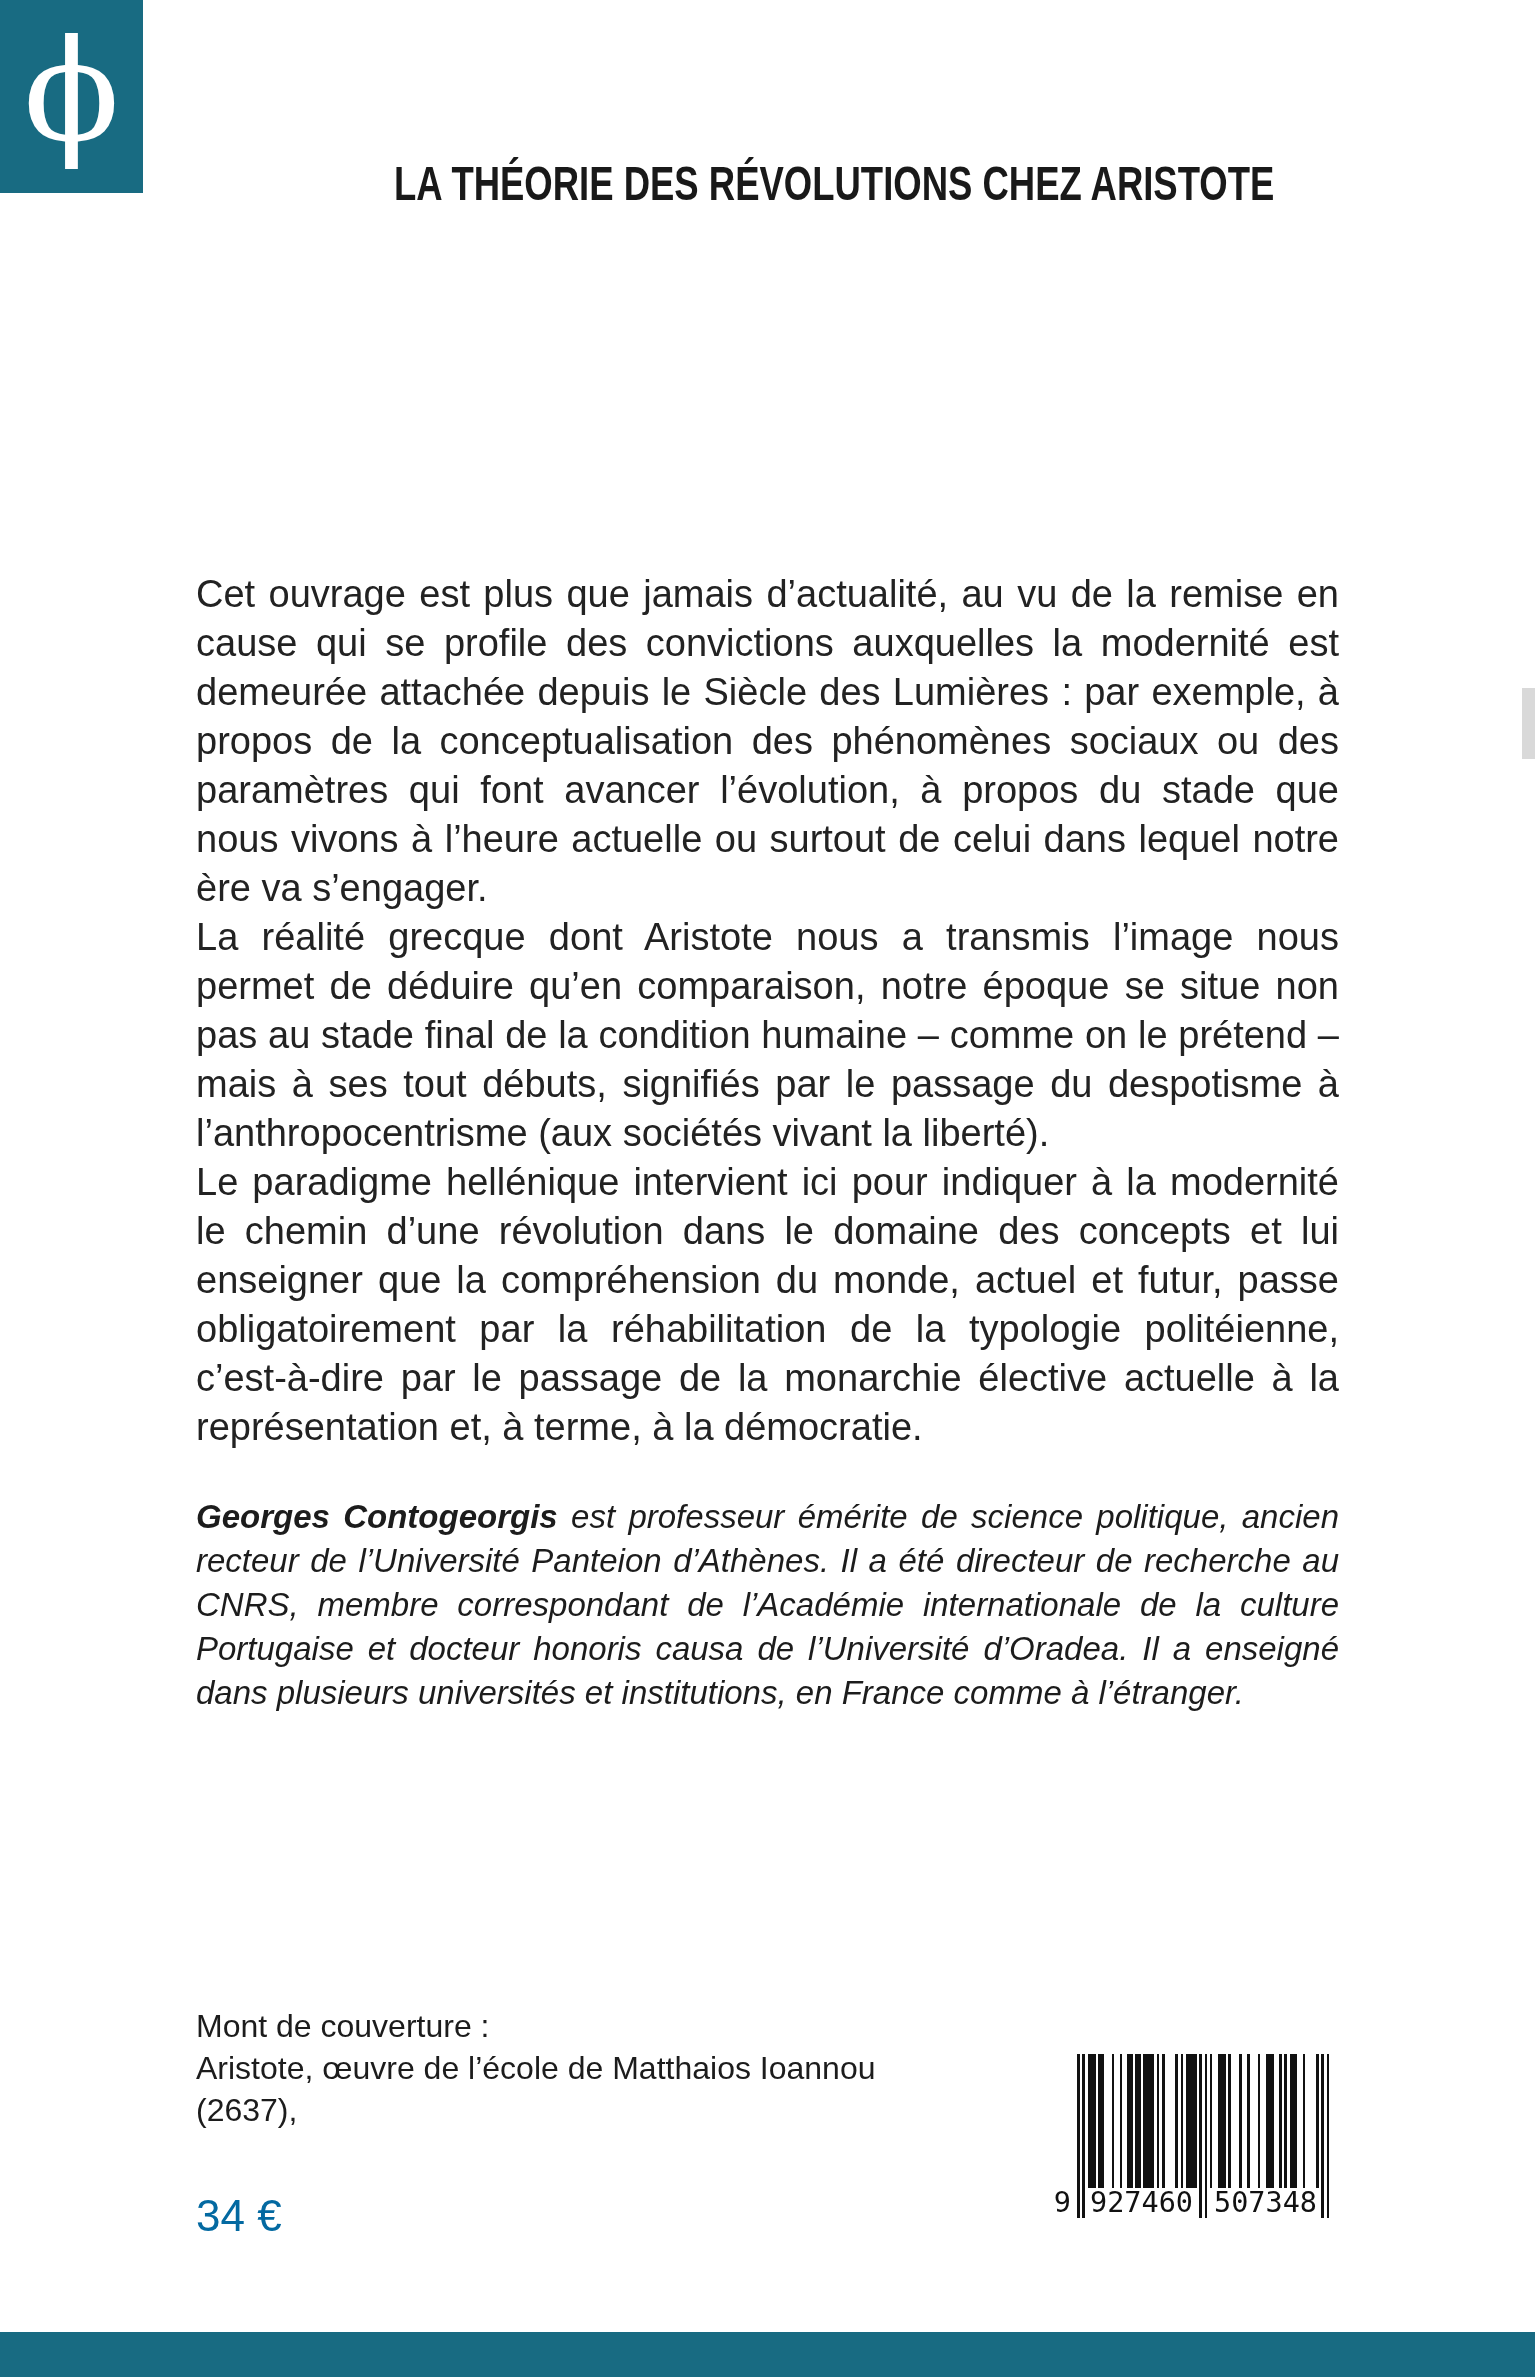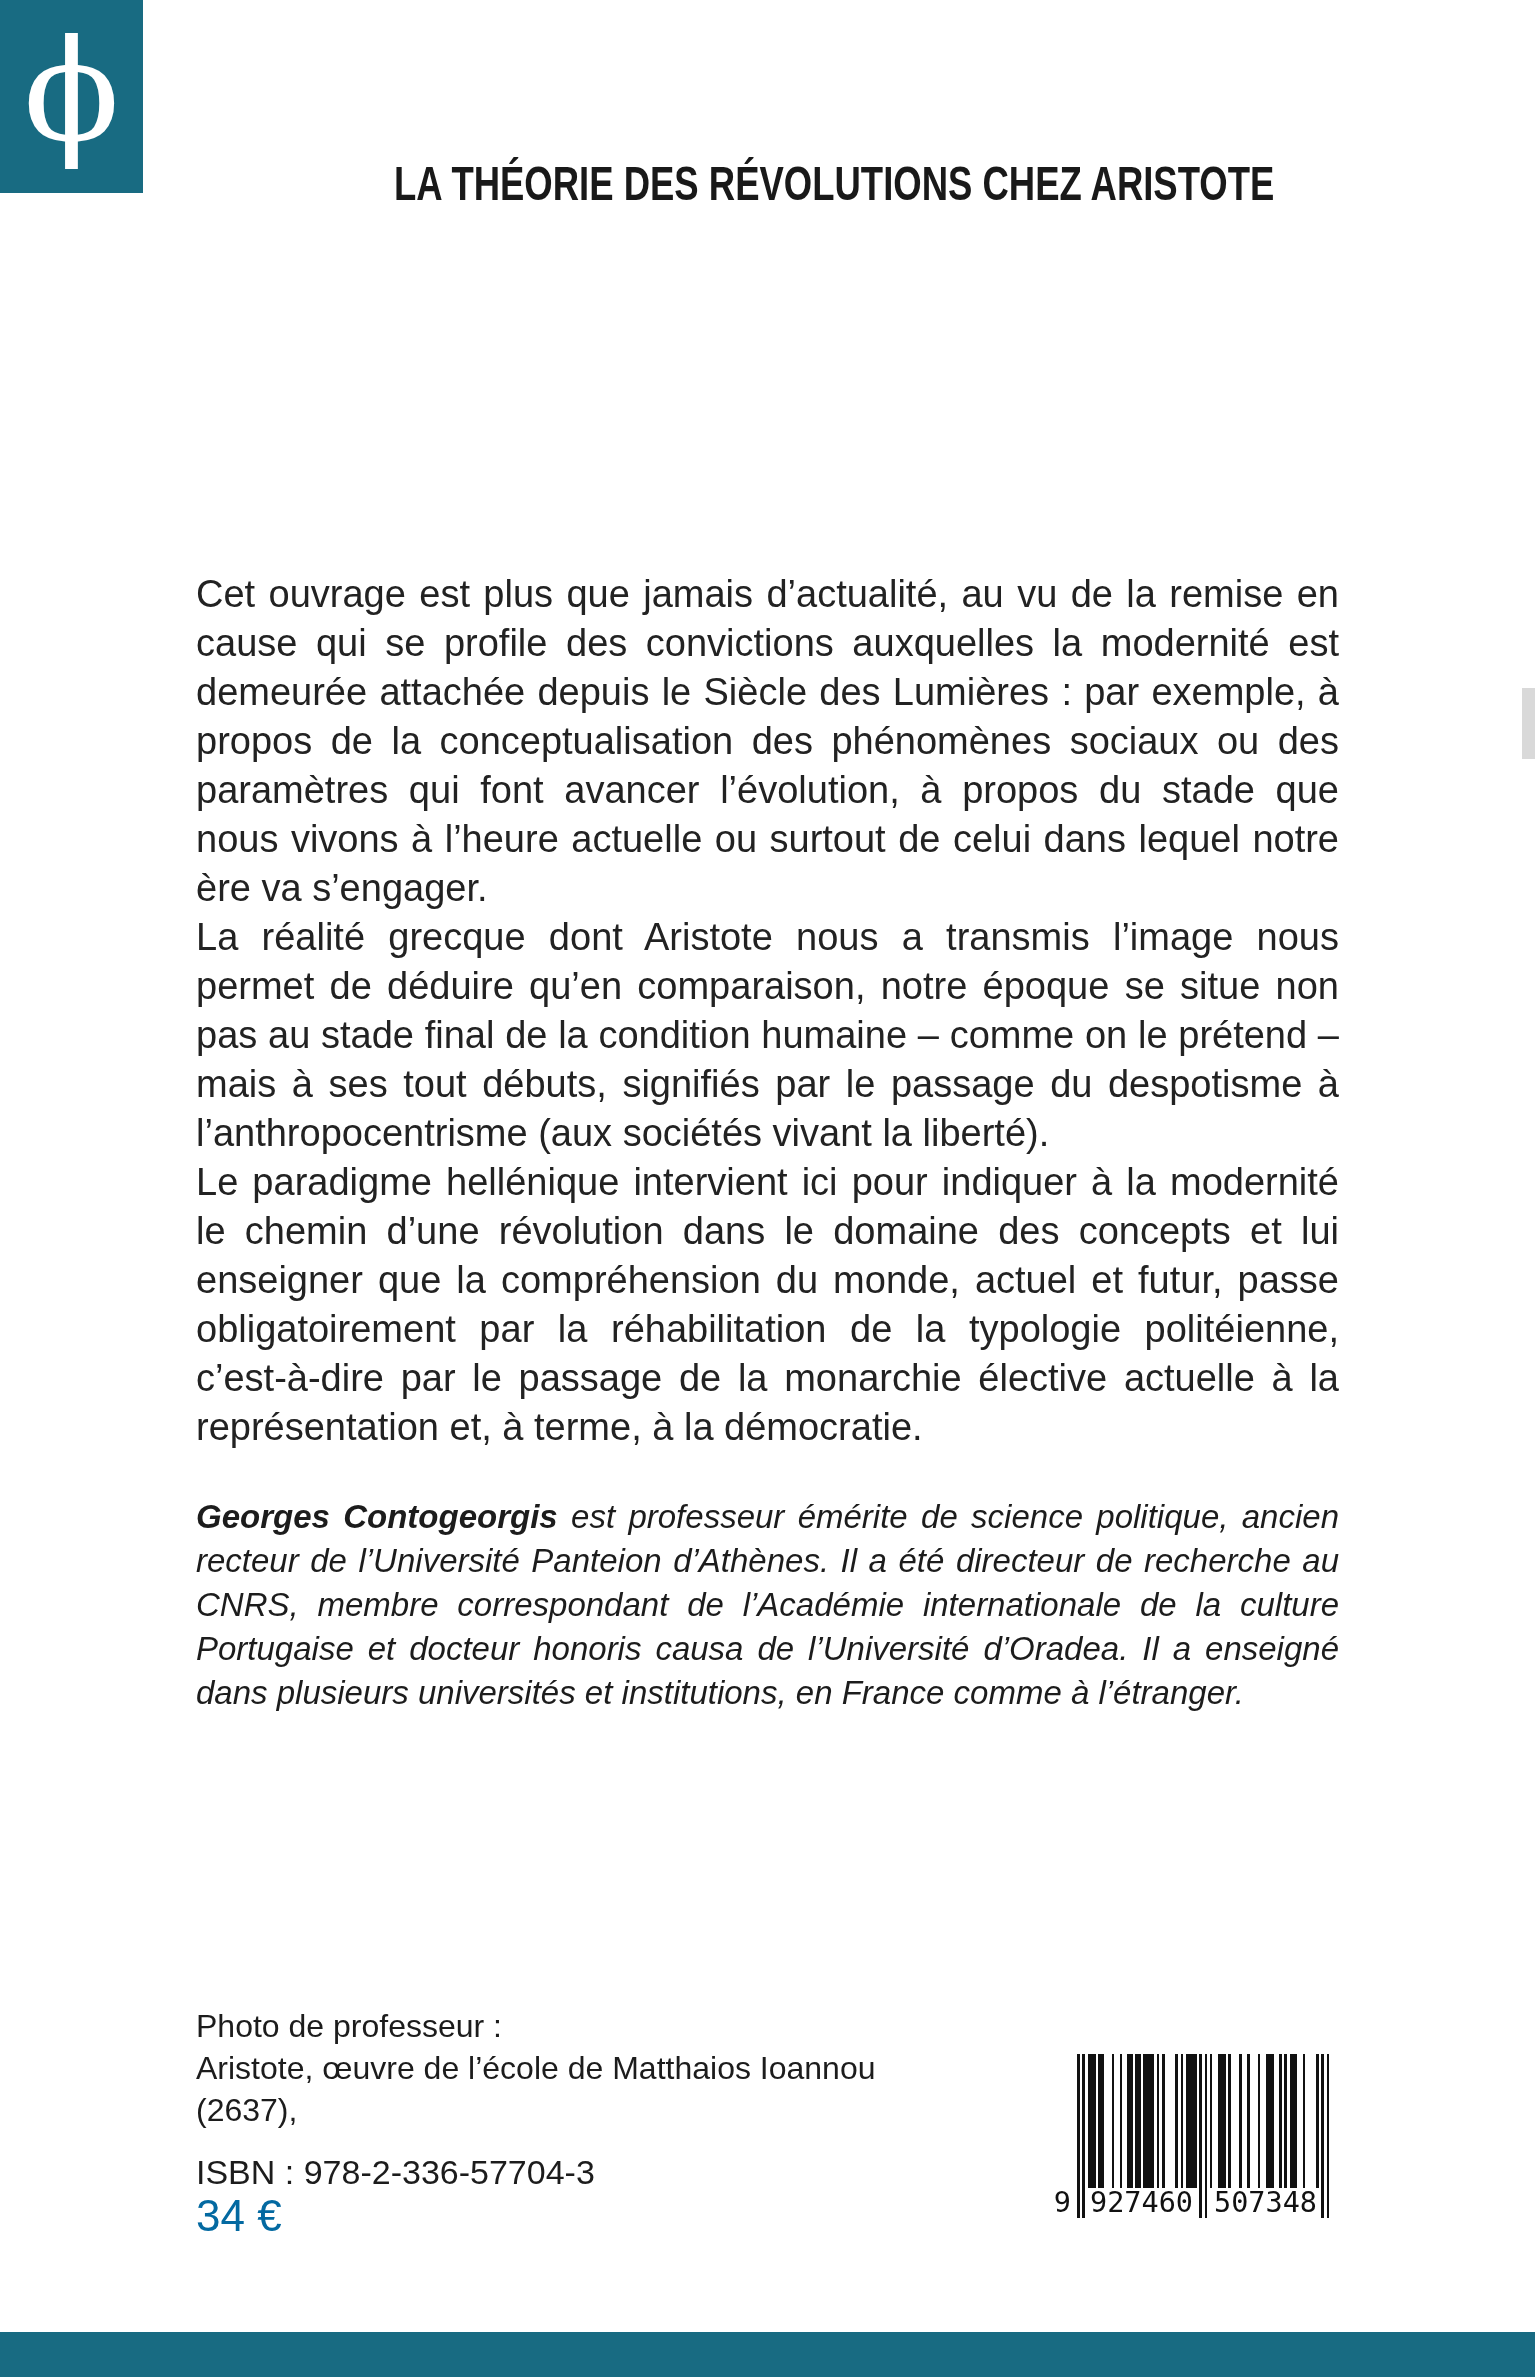--- a/index.html
+++ b/index.html
@@ -118,25 +118,24 @@
     <p>Cet ouvrage est plus que jamais d’actualité, au vu de la remise en cause qui se profile des convictions auxquelles la modernité est demeurée attachée depuis le Siècle des Lumières : par exemple, à propos de la conceptualisation des phénomènes sociaux ou des paramètres qui font avancer l’évolution, à propos du stade que nous vivons à l’heure actuelle ou surtout de celui dans lequel notre ère va s’engager.</p>
     <p>La réalité grecque dont Aristote nous a transmis l’image nous permet de déduire qu’en comparaison, notre époque se situe non pas au stade final de la condition humaine – comme on le prétend – mais à ses tout débuts, signifiés par le passage du despotisme à l’anthropocentrisme (aux sociétés vivant la liberté).</p>
     <p>Le paradigme hellénique intervient ici pour indiquer à la modernité le chemin d’une révolution dans le domaine des concepts et lui enseigner que la compréhension du monde, actuel et futur, passe obligatoirement par la réhabilitation de la typologie politéienne, c’est-à-dire par le passage de la monarchie élective actuelle à la représentation et, à terme, à la démocratie.</p>
   </div>
 
   <div class="bio">
     <b>Georges Contogeorgis</b><span> est professeur émérite de science politique, ancien recteur de l’Université Panteion d’Athènes. Il a été directeur de recherche au CNRS, membre correspondant de l’Académie internationale de la culture Portugaise et docteur honoris causa de l’Université d’Oradea. Il a enseigné dans plusieurs universités et institutions, en France comme à l’étranger.</span>
   </div>
 
   <div class="credits">
-    <div>Photo de professeur :</div>
+    <div>Mont de couverture :</div>
     <div>Aristote, œuvre de l’école de Matthaios Ioannou (2637),</div>
   </div>
 
-  <div class="isbn">ISBN : 978-2-336-57704-3</div>
 
   <div class="price">34 €</div>
 
   <div class="barcode">
     <div class="barcode-bars">
         <div class="bc on tall"></div>
         <div class="bc tall"></div>
         <div class="bc on tall"></div>
         <div class="bc"></div>
         <div class="bc on"></div>

